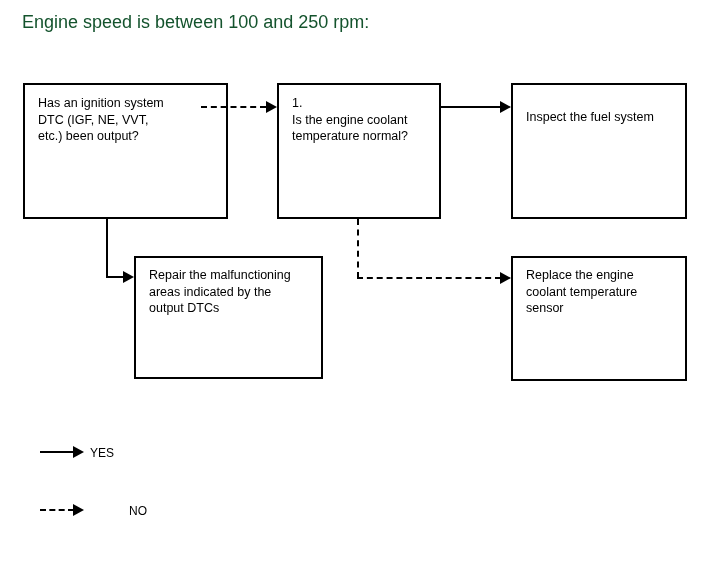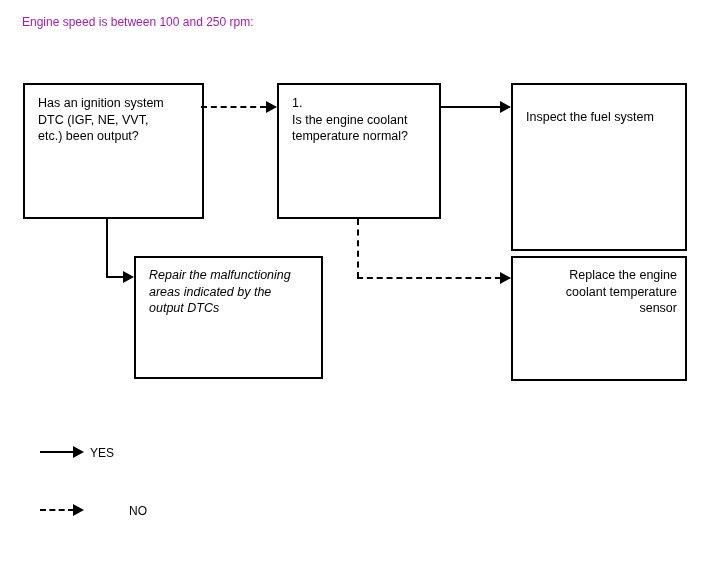--- a/index.html
+++ b/index.html
@@ -16,53 +16,53 @@
     position: relative;
     width: 713px;
     height: 581px;
     overflow: hidden;
     background: #ffffff;
   }
   .caption {
     position: absolute;
     left: 22px;
     top: 14px;
-    font-size: 12px;
+    font-size: 18px;
     line-height: 16px;
-    color: #a21caf;
+    color: #14532d;
     white-space: nowrap;
   }
   .node {
     position: absolute;
     box-sizing: border-box;
     border: 2px solid #000000;
     background: #ffffff;
   }
   .node .node-text {
     position: absolute;
     left: 13px;
     right: 8px;
     font-size: 12.5px;
     line-height: 16.5px;
     color: #000;
     white-space: pre-line;
   }
-  #node-dtc-question { left: 23px; top: 83px; width: 181px; height: 136px; }
+  #node-dtc-question { left: 23px; top: 83px; width: 205px; height: 136px; }
   #node-dtc-question .node-text { top: 10px; }
 
   #node-coolant-question { left: 277px; top: 83px; width: 164px; height: 136px; }
   #node-coolant-question .node-text { top: 10px; }
 
-  #node-inspect-fuel { left: 511px; top: 83px; width: 176px; height: 168px; }
+  #node-inspect-fuel { left: 511px; top: 83px; width: 176px; height: 136px; }
   #node-inspect-fuel .node-text { top: 24px; }
 
   #node-repair-dtc { left: 134px; top: 256px; width: 189px; height: 123px; }
-  #node-repair-dtc .node-text { top: 9px; font-style: italic; }
+  #node-repair-dtc .node-text { top: 9px; }
 
-  #node-replace-sensor { left: 511px; top: 256px; width: 176px; height: 125px; text-align: right; }
+  #node-replace-sensor { left: 511px; top: 256px; width: 176px; height: 125px; }
   #node-replace-sensor .node-text { top: 9px; }
 
   
   .hline, .vline {
     position: absolute;
     background: #000000;
   }
   .hline { height: 2px; }
   .vline { width: 2px; }
 

